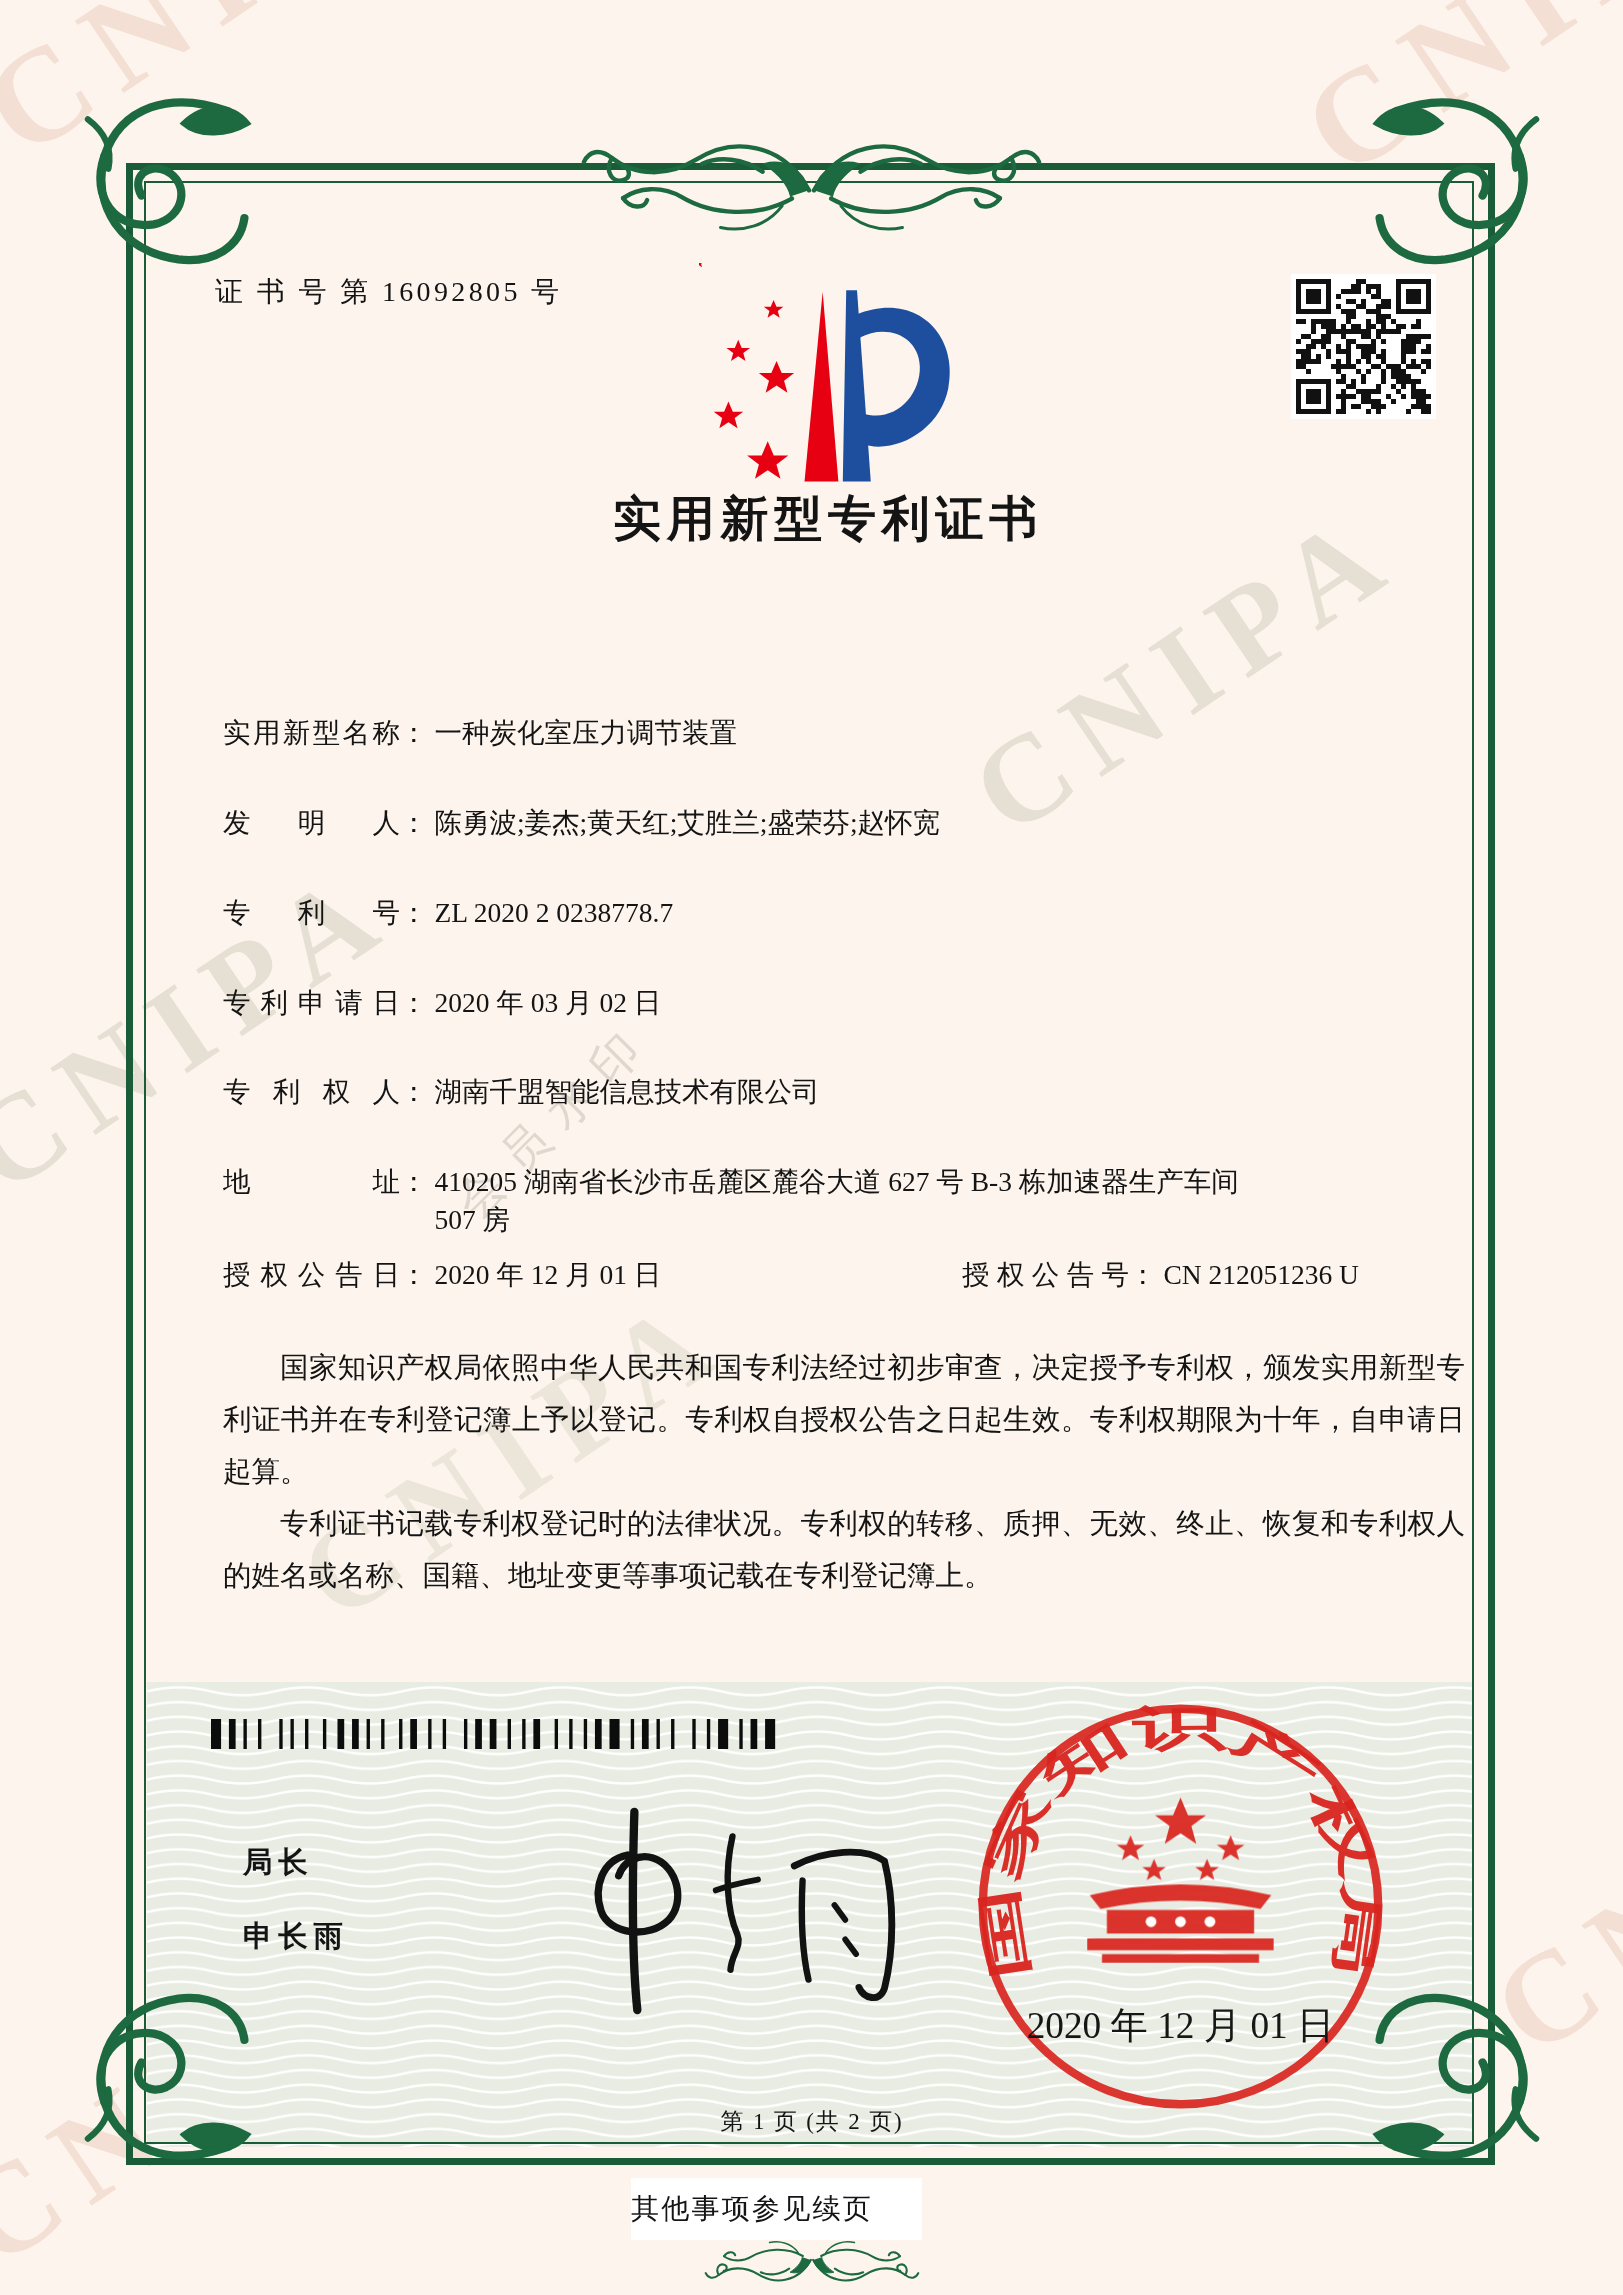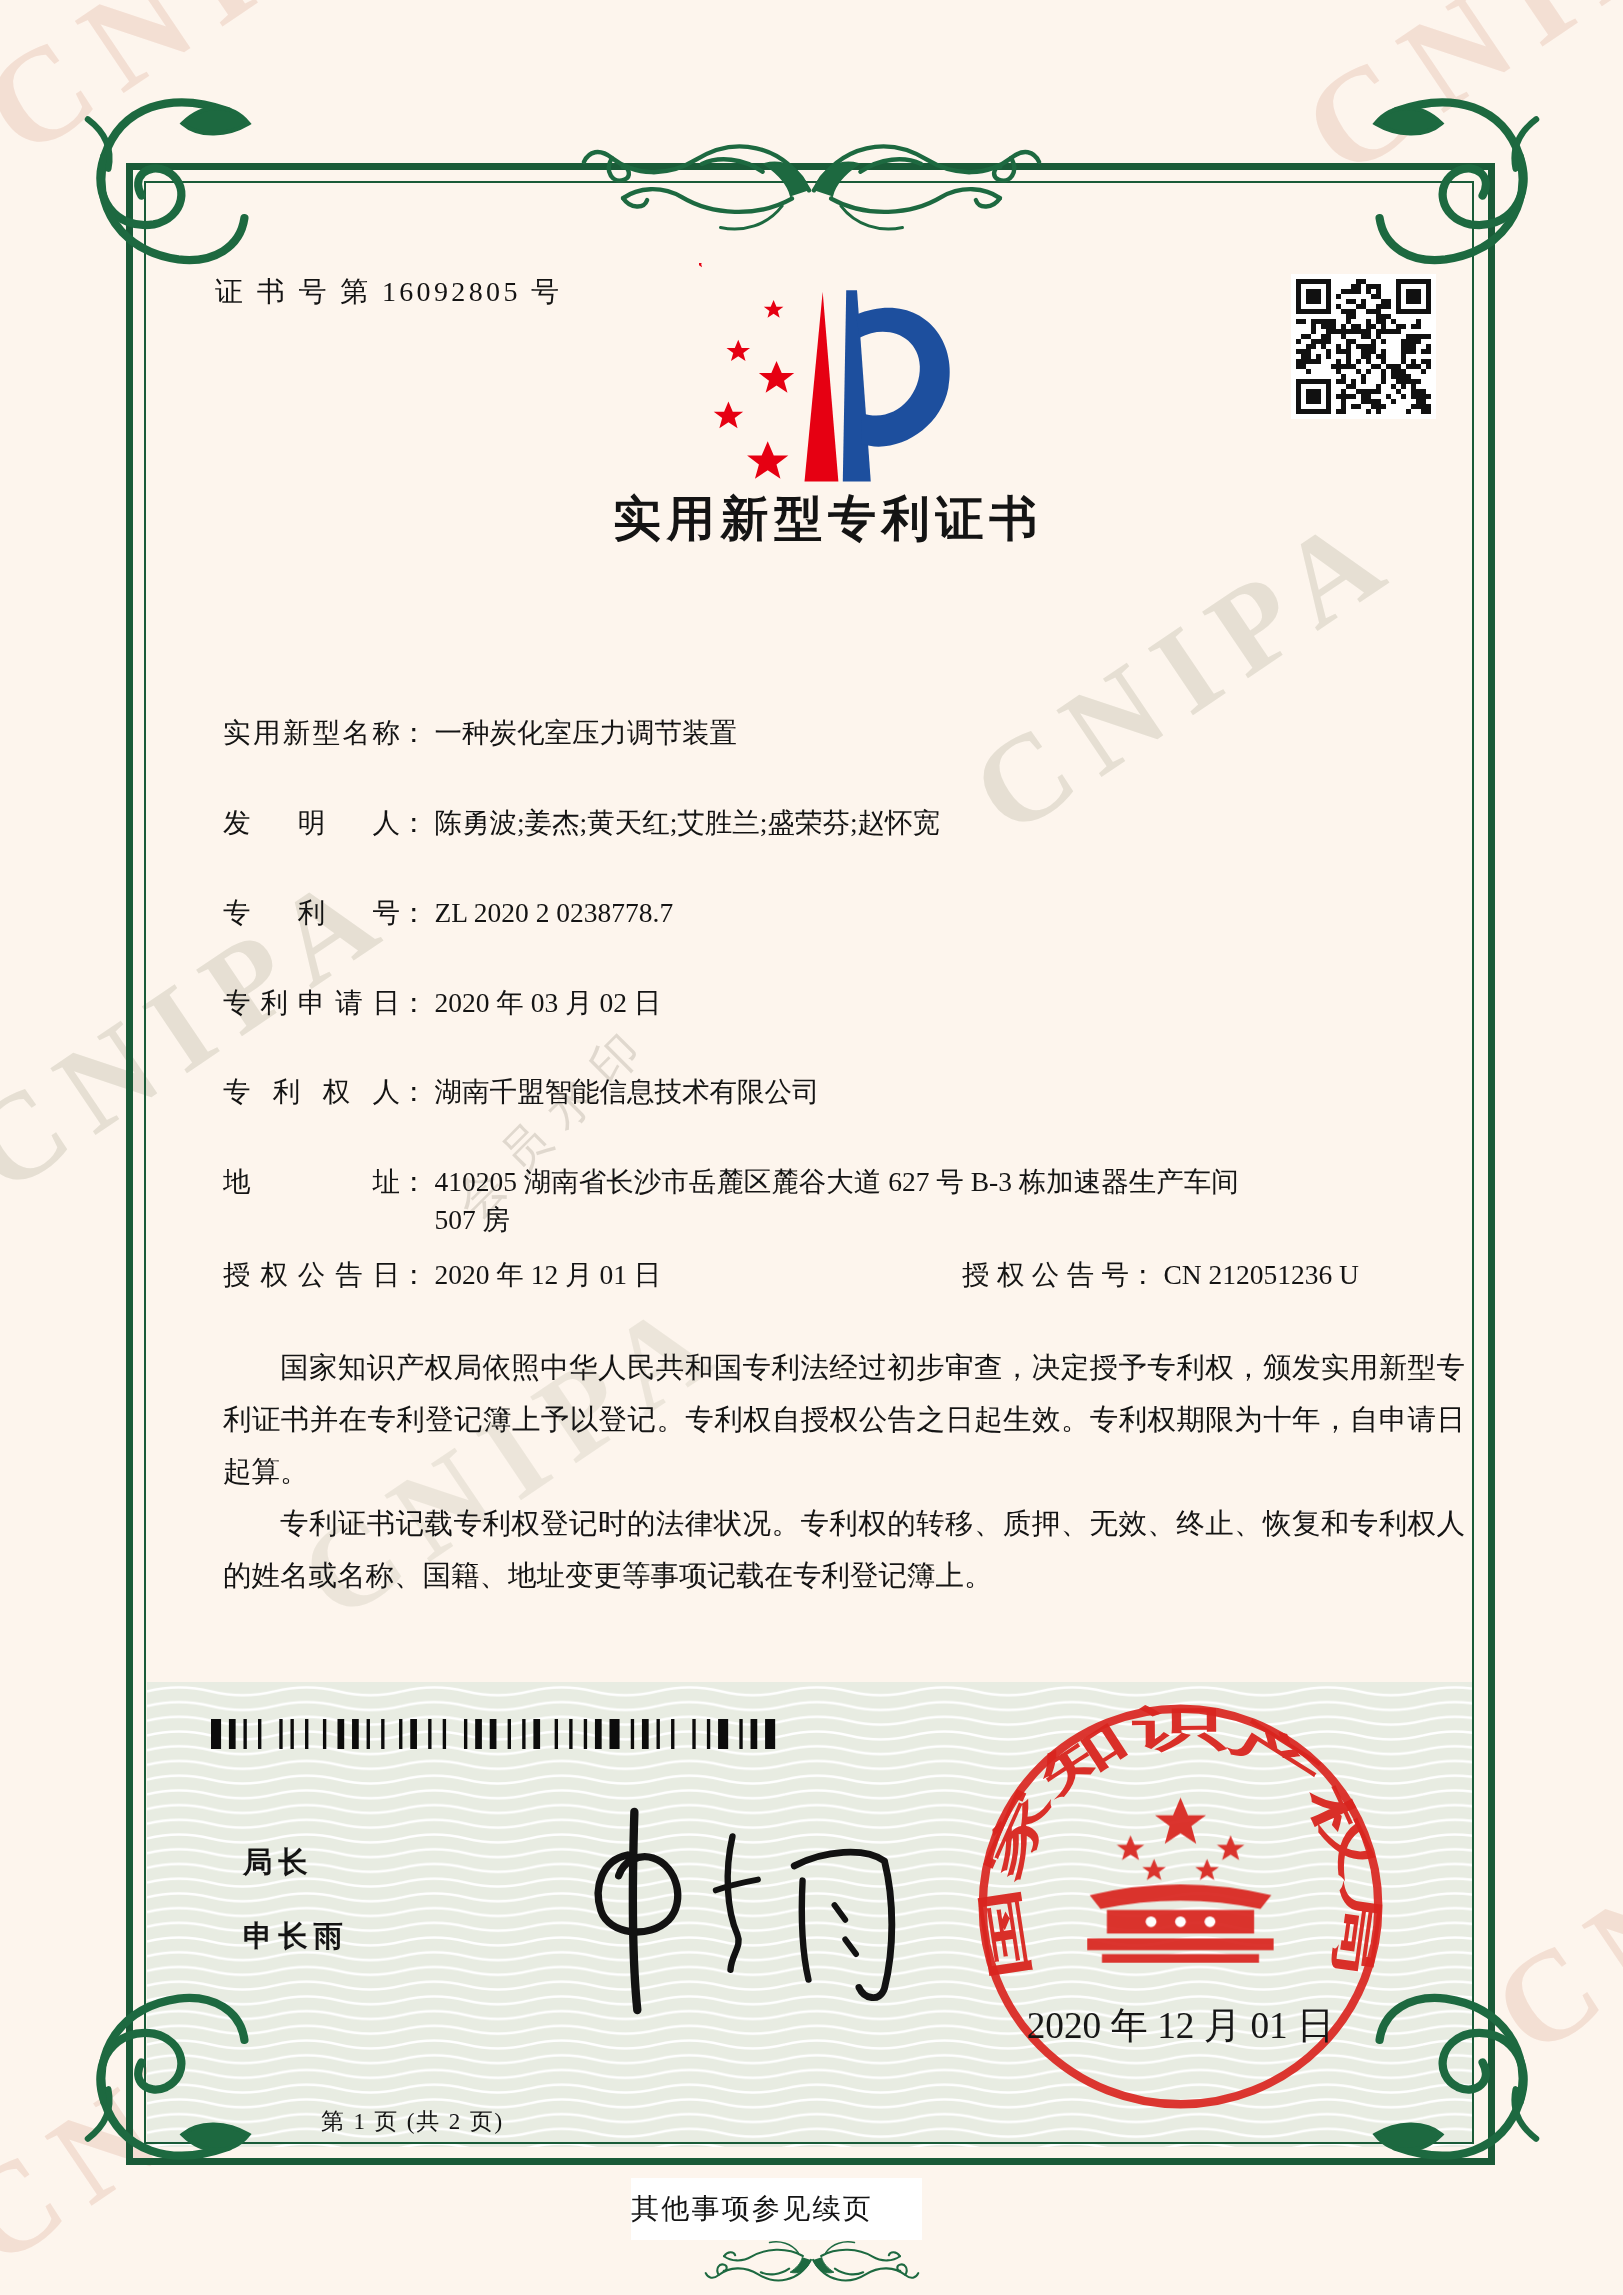--- a/index.html
+++ b/index.html
@@ -36,21 +36,21 @@
   .paras{left:223px;top:1342px;width:1242px;font-size:28.5px;line-height:52px;text-align:justify}
   .paras p{margin:0;text-indent:2em}
   
   .barcode{left:211px;top:1719px;width:572px;height:30px}
   .officer{position:absolute;font-size:29.4px;letter-spacing:.2em;font-weight:700;
            font-family:"Liberation Sans","DejaVu Sans",sans-serif}
   .officer.title-lbl{left:243px;top:1843px}
   .officer.name-lbl{left:243px;top:1917px}
   .signature{left:501px;top:1791px;width:407px;height:236px}
   .seal{left:967px;top:1693px;width:427px;height:427px}
-  .page-num{left:321px;top:2106px;width:982px;text-align:left;font-size:23px;letter-spacing:.08em}
+  .page-num{left:321px;top:2106px;width:982px;text-align:center;font-size:23px;letter-spacing:.08em}
   .cont-box{left:631px;top:2178px;width:291px;height:62px;background:#ffffff;
             font-size:28px;line-height:62px;letter-spacing:.08em}
   
   .orn{position:absolute;pointer-events:none}
 </style>
 </head>
 <body>
 
 <div class="wm pink" style="left:-44px;top:59px;font-size:133px">CNIPA</div>
 <div class="wm pink" style="left:1276px;top:79px;font-size:133px">CNIPA</div>

